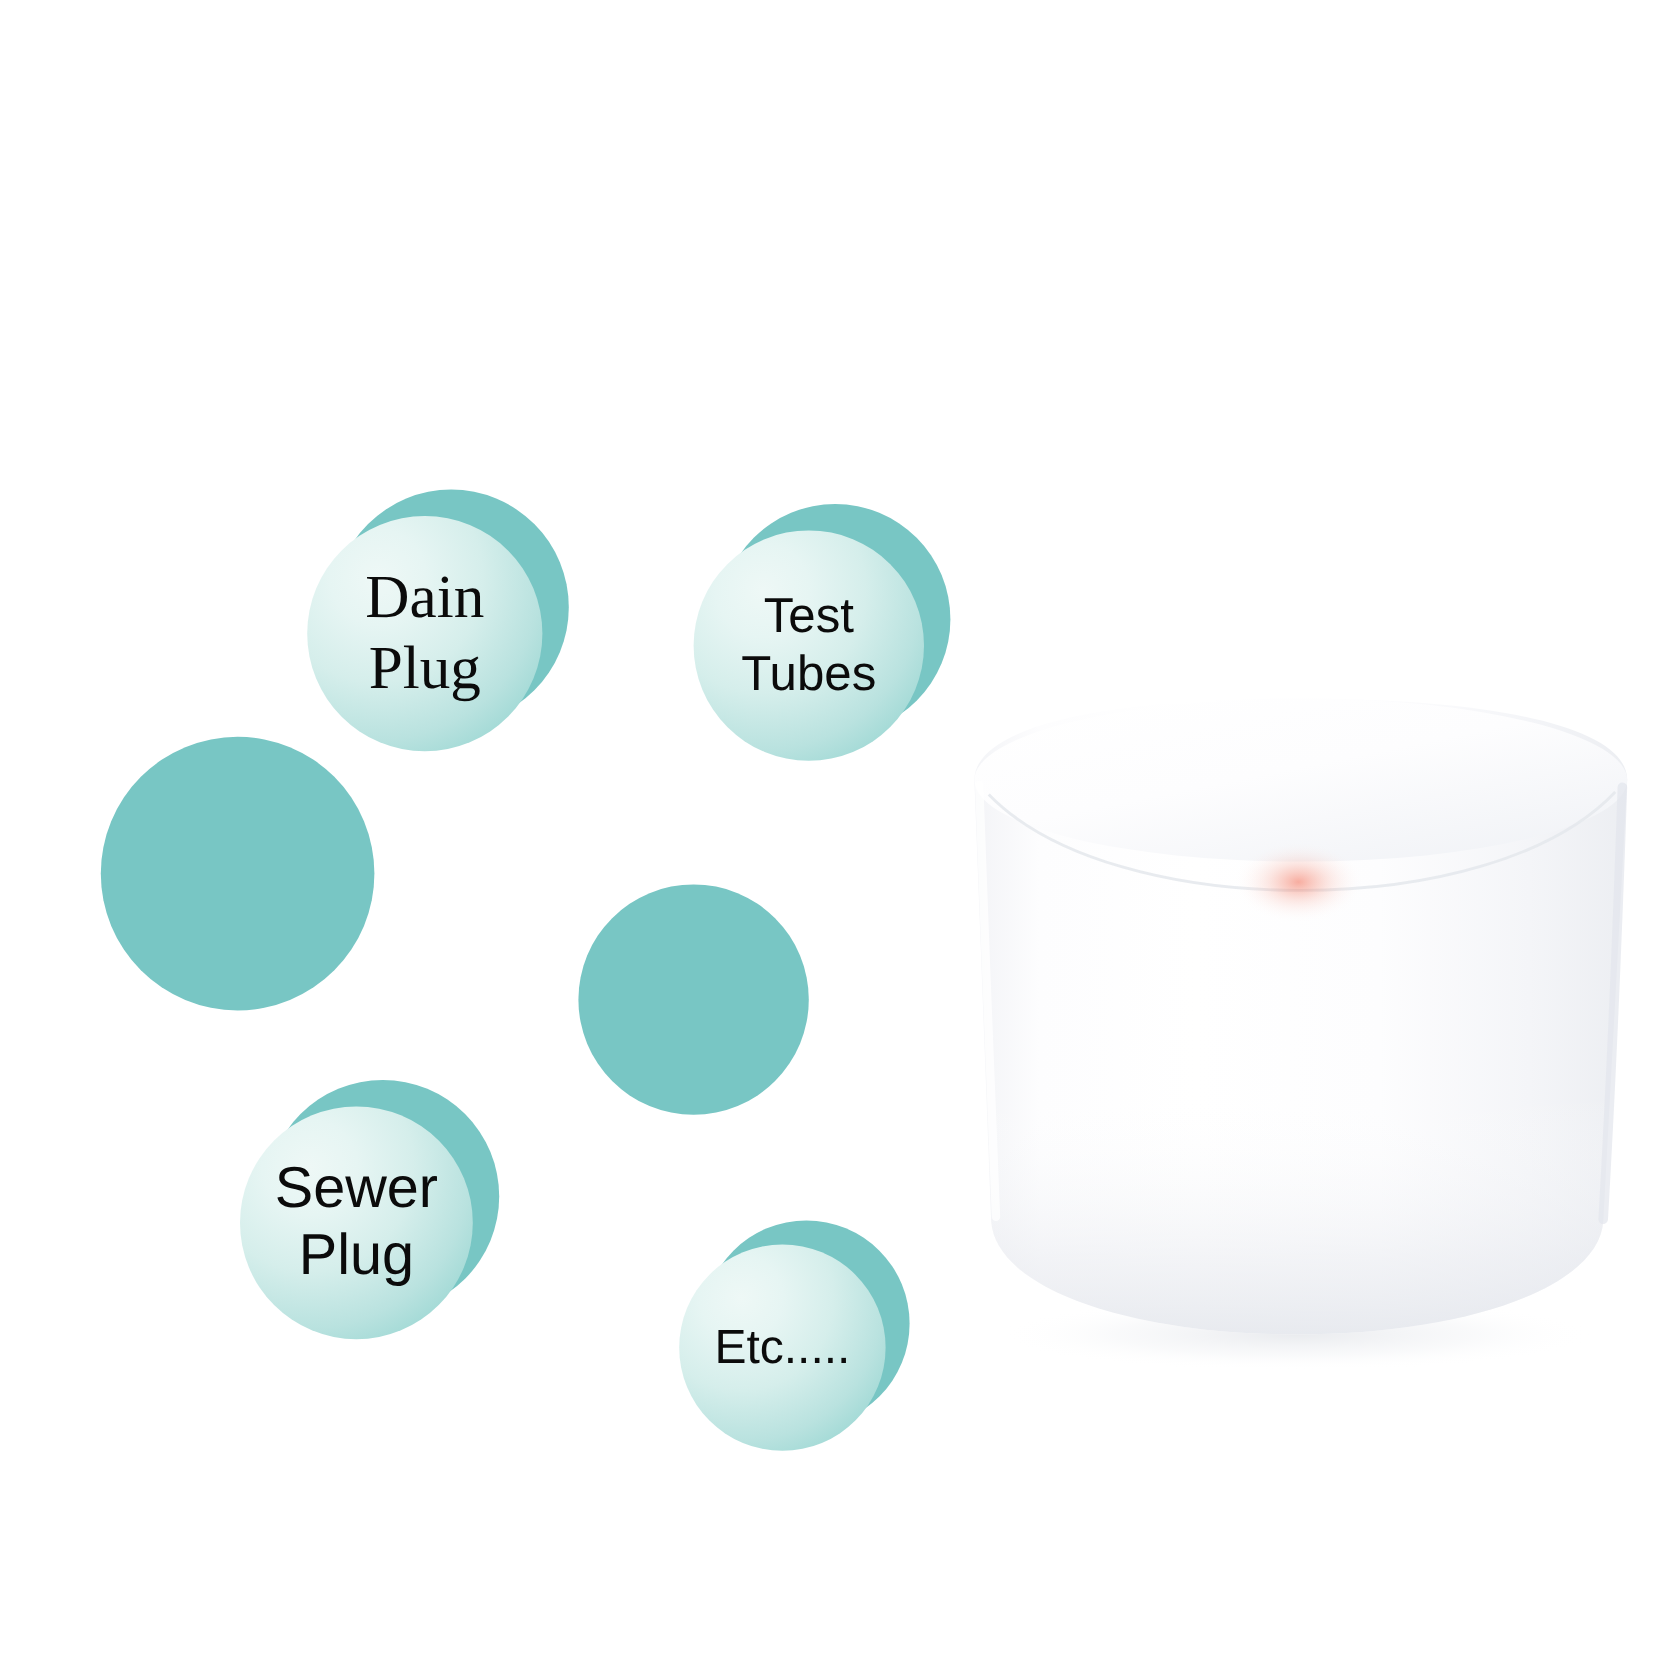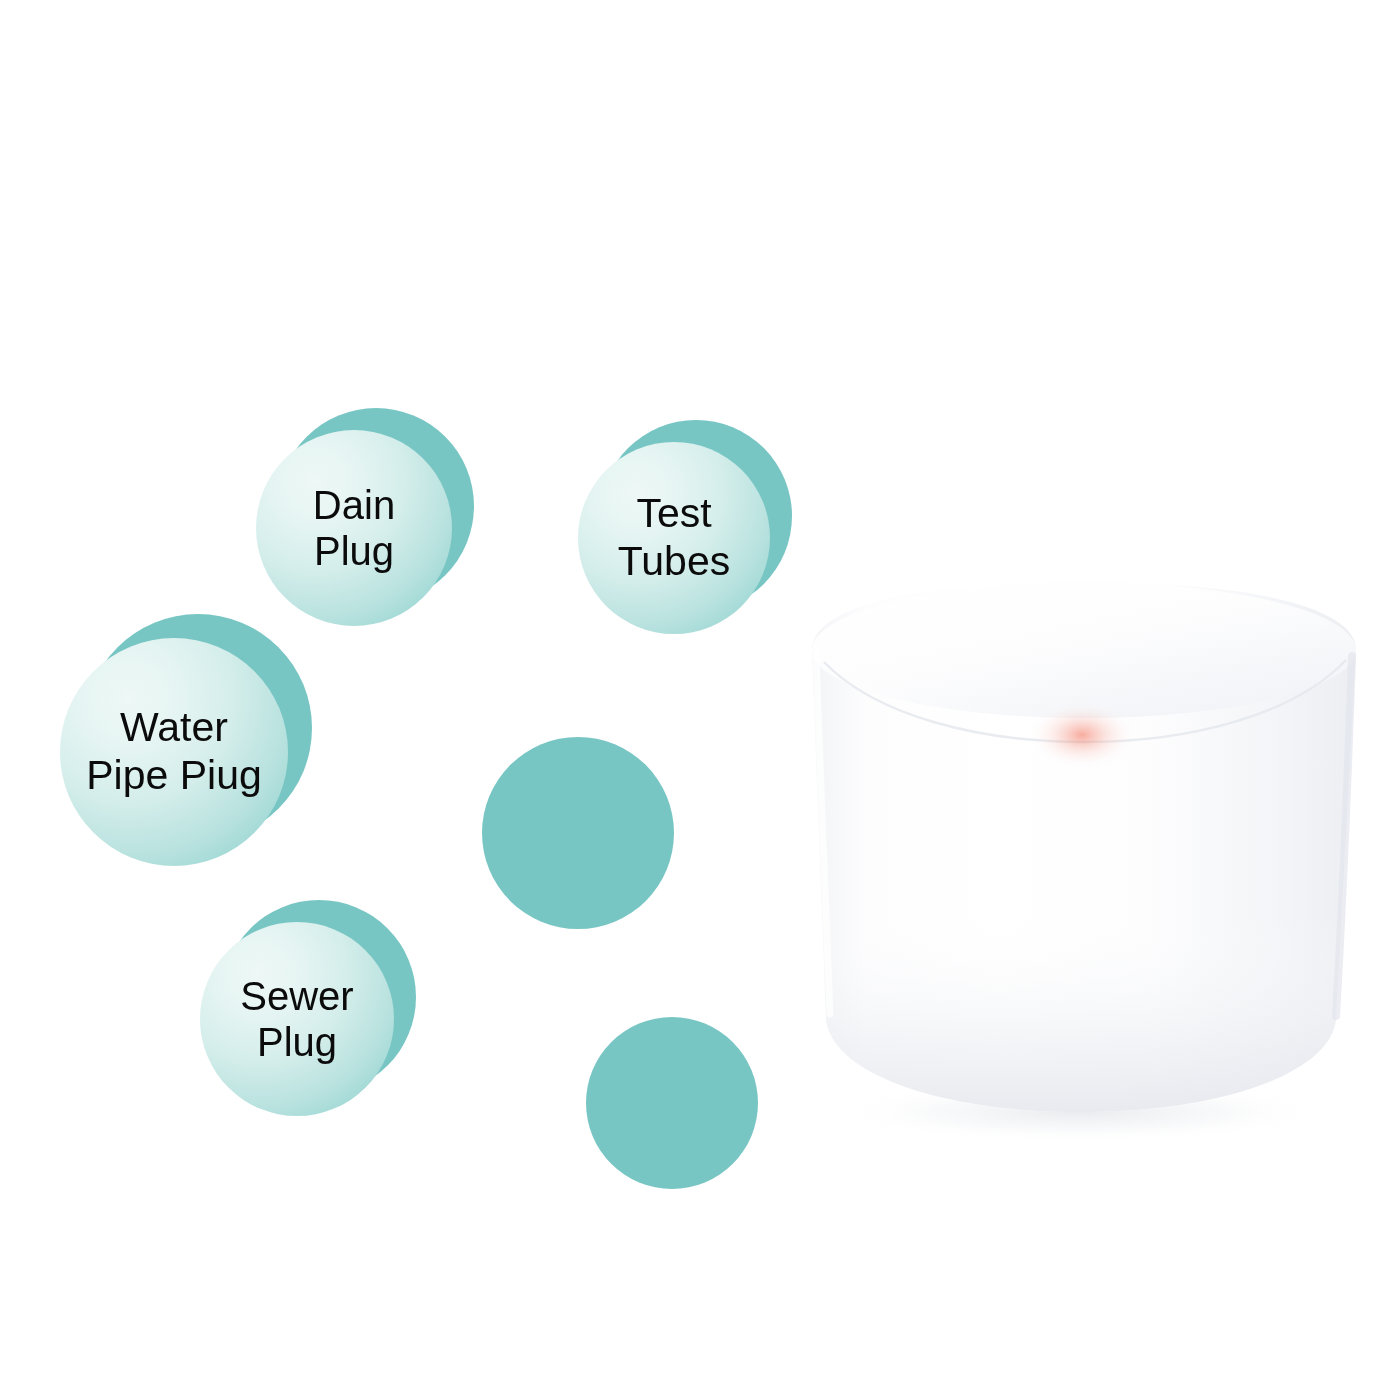--- a/index.html
+++ b/index.html
@@ -86,55 +86,54 @@
 <body>
 
 <div id="page">
 
 
   <div id="bubble-cluster">
 
     <div class="bubble" style="left:256px; top:408px; width:218px; height:218px;">
       <div class="bubble-shadow" style="left:22px; top:0px; width:196px; height:196px;"></div>
       <div class="bubble-face" style="left:0px; top:22px; width:196px; height:196px;">
-        <span class="bubble-label" style="font-size:40px;">Dain
+        <span class="bubble-label" style="font-size:51px;font-family:Liberation Serif, serif;">Dain
 Plug</span>
       </div>
     </div>
 
     <div class="bubble" style="left:578px; top:420px; width:214px; height:214px;">
       <div class="bubble-shadow" style="left:22px; top:0px; width:192px; height:192px;"></div>
       <div class="bubble-face" style="left:0px; top:22px; width:192px; height:192px;">
         <span class="bubble-label" style="font-size:41px;">Test
 Tubes</span>
       </div>
     </div>
 
     <div class="bubble" style="left:60px; top:614px; width:252px; height:252px;">
       <div class="bubble-shadow" style="left:24px; top:0px; width:228px; height:228px;"></div>
-      <div class="bubble-face" style="left:0px; top:24px; width:228px; height:228px;">
-        <span class="bubble-label" style="font-size:41px; width:250px;">Water
-Pipe Piug</span>
-      </div>
     </div>
 
     <div class="bubble" style="left:460px; top:737px; width:214px; height:214px;">
       <div class="bubble-shadow" style="left:22px; top:0px; width:192px; height:192px;"></div>
     </div>
 
     <div class="bubble" style="left:200px; top:900px; width:216px; height:216px;">
       <div class="bubble-shadow" style="left:22px; top:0px; width:194px; height:194px;"></div>
       <div class="bubble-face" style="left:0px; top:22px; width:194px; height:194px;">
-        <span class="bubble-label" style="font-size:40px;">Sewer
+        <span class="bubble-label" style="font-size:48px;">Sewer
 Plug</span>
       </div>
     </div>
 
     <div class="bubble" style="left:566px; top:1017px; width:192px; height:192px;">
       <div class="bubble-shadow" style="left:20px; top:0px; width:172px; height:172px;"></div>
+      <div class="bubble-face" style="left:0px; top:20px; width:172px; height:172px;">
+        <span class="bubble-label" style="font-size:40px;">Etc.....</span>
+      </div>
     </div>
 
   </div>
 
   <div id="product">
     <svg viewBox="0 0 620 820" xmlns="http://www.w3.org/2000/svg">
       <defs>
 
         <linearGradient id="bodyGrad" x1="0" y1="0" x2="1" y2="0">
           <stop offset="0%" stop-color="#f3f4f7"></stop>

